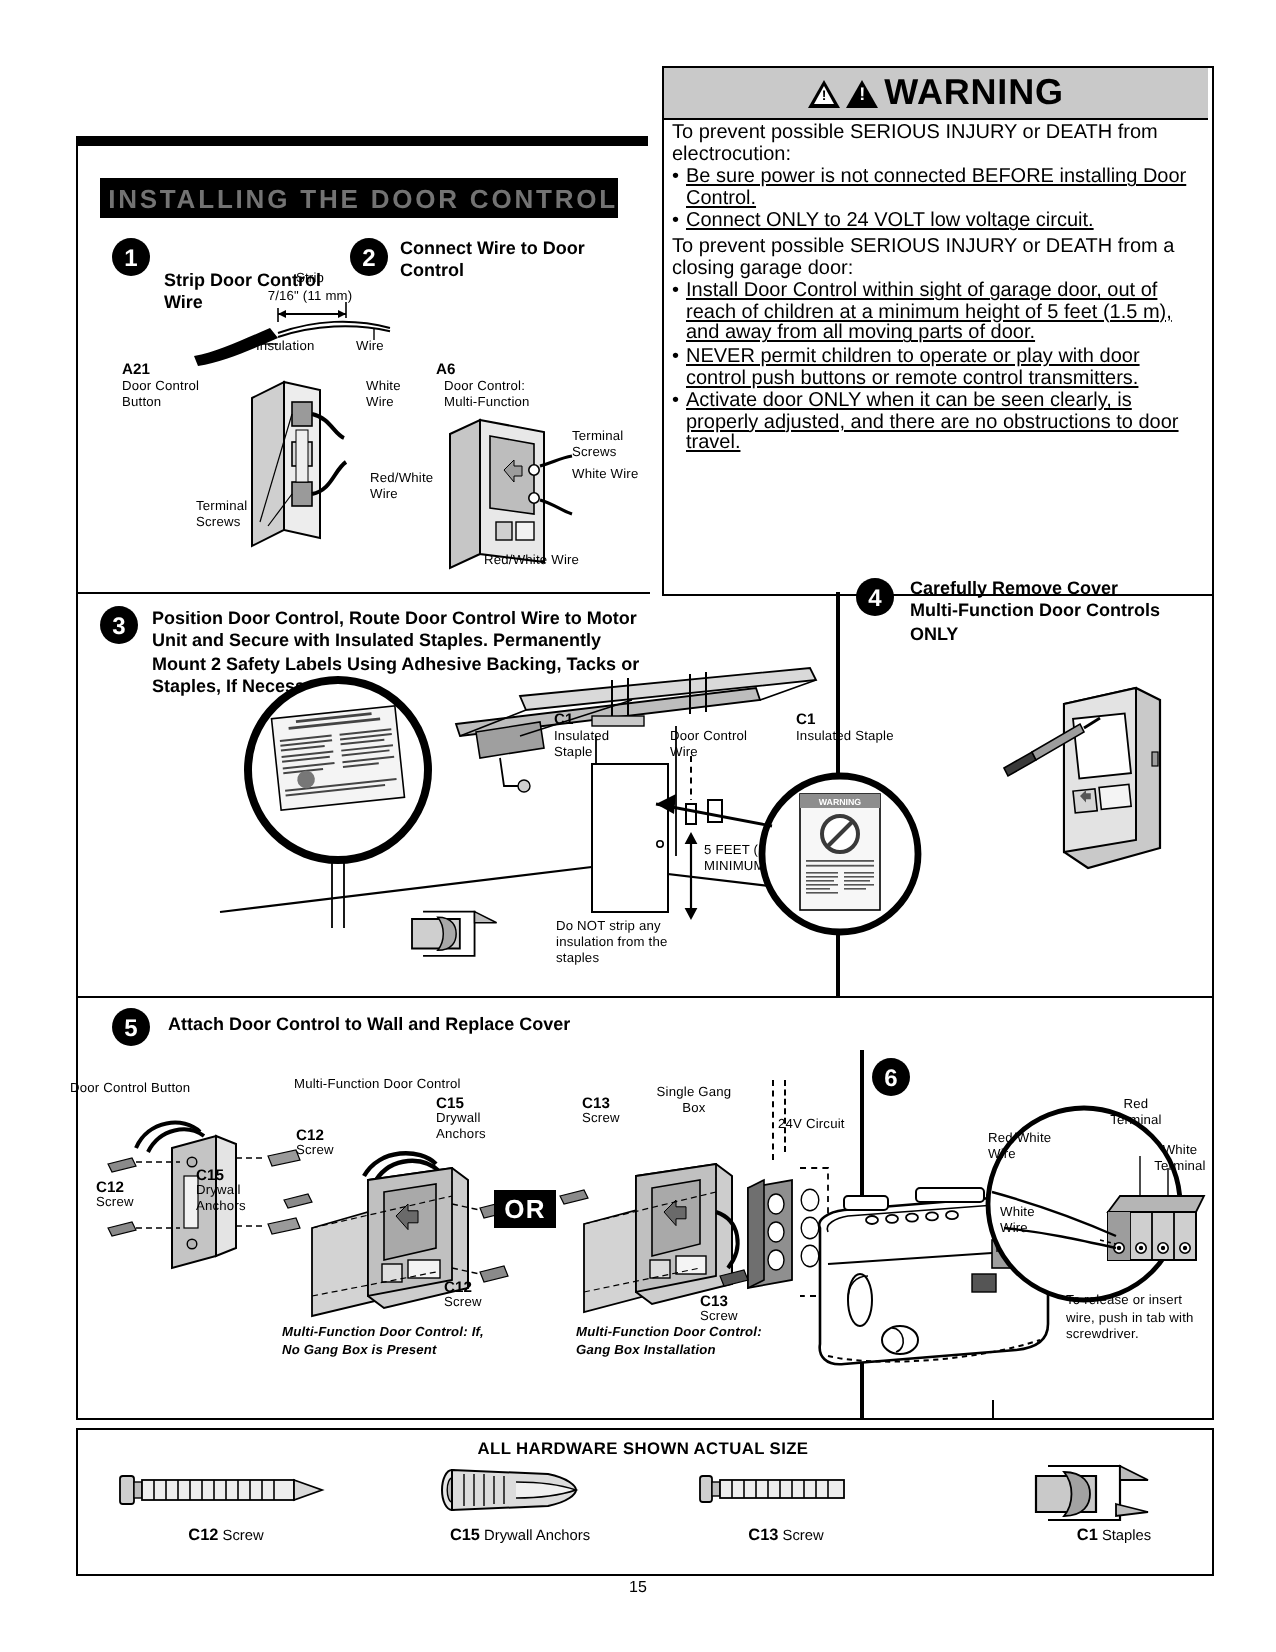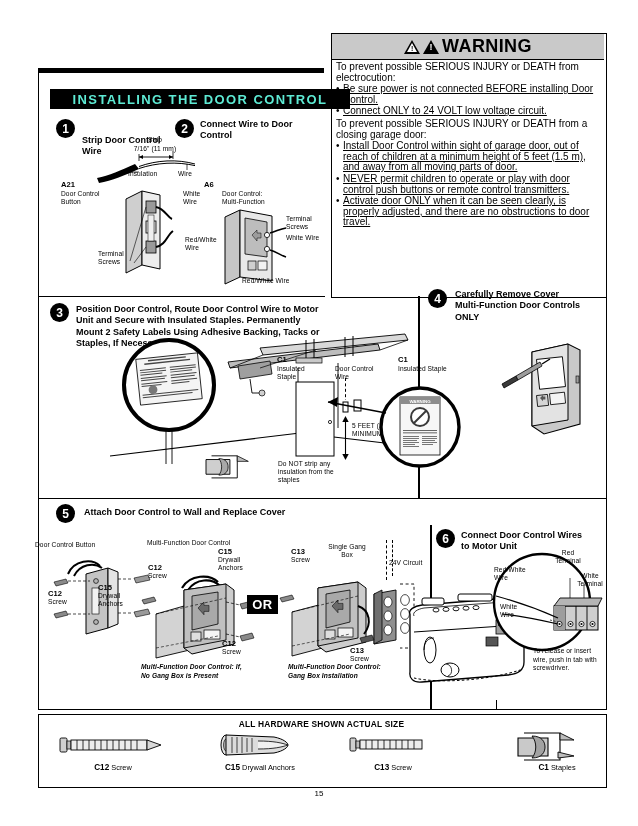--- a/index.html
+++ b/index.html
@@ -17,22 +17,22 @@
   
   .frame-main{position:absolute;left:38px;top:68px;width:286px;height:228px;border:1.6px solid #000;border-top:none;border-right:none;}
   .frame-main-top{position:absolute;left:38px;top:68px;width:286px;height:5px;background:#000;}
   .frame-warn{position:absolute;left:331px;top:33px;width:274px;height:263px;border:1.6px solid #000;}
   .frame-step3{position:absolute;left:38px;top:296px;width:567px;height:202px;border:1.6px solid #000;border-top:none;}
   .frame-step5{position:absolute;left:38px;top:498px;width:567px;height:211px;border:1.6px solid #000;border-top:none;}
   .frame-hw{position:absolute;left:38px;top:714px;width:567px;height:72px;border:1.6px solid #000;}
   .vdiv{position:absolute;background:#000;width:1.6px;}
 
   
-  .titlebar{position:absolute;left:50px;top:89px;width:300px;height:20px;background:#000;color:#5eead4;
-    font-size:13px;font-weight:bold;letter-spacing:1.4px;display:flex;align-items:center;justify-content:center;}
+  .titlebar{position:absolute;left:50px;top:89px;width:259px;height:20px;background:#000;color:#737373;
+    font-size:13px;font-weight:bold;letter-spacing:1.4px;display:flex;align-items:center;justify-content:flex-end;}
 
   
   .warn-head{position:absolute;left:332px;top:34px;width:272px;height:25px;background:#c9c9c9;
     border-bottom:1.6px solid #000;display:flex;align-items:center;justify-content:center;gap:3px;}
   .warn-head .wtxt{font-size:18px;font-weight:bold;letter-spacing:.4px;}
   .tri{width:0;height:0;border-left:8px solid transparent;border-right:8px solid transparent;border-bottom:14px solid #000;position:relative;}
   .tri .bang{position:absolute;left:-2.2px;top:3.5px;width:4.4px;color:#fff;font-size:9px;font-weight:bold;line-height:9px;text-align:center;}
   .tri.hollow{border-bottom:14px solid #000;}
   .tri.hollow .inner{position:absolute;left:-5.4px;top:3px;width:0;height:0;border-left:5.4px solid transparent;border-right:5.4px solid transparent;border-bottom:9.4px solid #fff;}
   .tri.hollow .bang2{position:absolute;left:-1.6px;top:5.4px;width:3.2px;height:6px;color:#000;font-size:7px;line-height:7px;font-weight:bold;text-align:center;}
@@ -146,21 +146,21 @@
       <path d="M36,22 C45,24 47,32 52,34" fill="none" stroke="#000" stroke-width="2"></path>
       <path d="M36,62 C46,60 47,50 53,46" fill="none" stroke="#000" stroke-width="2"></path>
       <line x1="26" y1="22" x2="10" y2="76" stroke="#000" stroke-width=".6"></line>
       <line x1="26" y1="62" x2="14" y2="78" stroke="#000" stroke-width=".6"></line>
     </svg>
   </div>
   <div class="abs lbl" style="left:183px;top:190px;width:30px;">White Wire</div>
   <div class="abs lbl" style="left:185px;top:236px;width:34px;">Red/White Wire</div>
   <div class="abs lbl" style="left:98px;top:250px;width:36px;">Terminal Screws</div>
 
-  <div class="abs lbl-b" style="left:204px;top:180px;">A6</div>
+  <div class="abs lbl-b" style="left:218px;top:180px;">A6</div>
   <div class="abs lbl" style="left:222px;top:190px;width:58px;">Door Control: Multi-Function</div>
   <div class="abs" style="left:220px;top:205px;">
     <svg width="66" height="82" viewBox="0 0 66 82">
       <polygon points="5,12 20,5 20,72 5,79" fill="#c6c6c6" stroke="#000" stroke-width="1"></polygon>
       <polygon points="20,5 52,11 52,76 20,72" fill="#e8e8e8" stroke="#000" stroke-width="1"></polygon>
       <polygon points="25,13 47,17 47,52 25,49" fill="#bdbdbd" stroke="#000" stroke-width=".8"></polygon>
       <rect x="28" y="56" width="8" height="9" fill="#cfcfcf" stroke="#000" stroke-width=".7"></rect>
       <rect x="38" y="56" width="9" height="9" fill="#f2f2f2" stroke="#000" stroke-width=".7"></rect>
       <path d="M32,30 l5,-5 l0,3 l4,0 l0,5 l-4,0 l0,3 z" fill="#9c9c9c" stroke="#000" stroke-width=".5"></path>
       <circle cx="47" cy="30" r="2.6" fill="#fff" stroke="#000" stroke-width=".8"></circle>
@@ -425,21 +425,20 @@
   </div>
   <div class="abs dashv" style="left:386px;top:540px;height:40px;"></div>
   <div class="abs dashv" style="left:392px;top:540px;height:36px;"></div>
   <div class="abs lbl-b" style="left:350px;top:646px;">C13</div>
   <div class="abs lbl" style="left:350px;top:655px;">Screw</div>
   <div class="abs lbl ital bold" style="left:288px;top:662px;width:112px;line-height:9.4px;">Multi-Function Door Control: Gang Box Installation</div>
 
   <div class="abs" style="left:436px;top:529px;">
     <div class="stepnum s-lg">6</div>
   </div>
-  <div class="abs stephead" style="left:461px;top:530px;width:126px;">Connect Door Control Wires to Motor Unit</div>
 
   <div class="abs" style="left:400px;top:592px;">
     <svg width="135" height="100" viewBox="0 0 135 100">
       <path d="M10,22 C8,18 14,14 22,13 L108,6 C118,5 124,9 124,14 L124,70 C124,78 118,82 108,83 L22,90 C13,91 9,86 10,80 Z" fill="#fff" stroke="#000" stroke-width="1.3"></path>
       <path d="M14,24 C12,20 18,17 24,16 L104,10" fill="none" stroke="#000" stroke-width=".8"></path>
       <line x1="14" y1="40" x2="118" y2="33" stroke="#000" stroke-width="1"></line>
       <g fill="none" stroke="#000" stroke-width=".9">
         <ellipse cx="36" cy="18" rx="3" ry="2"></ellipse>
           <ellipse cx="46" cy="17.4" rx="3" ry="2"></ellipse>
         <ellipse cx="56" cy="16.8" rx="3" ry="2"></ellipse>

